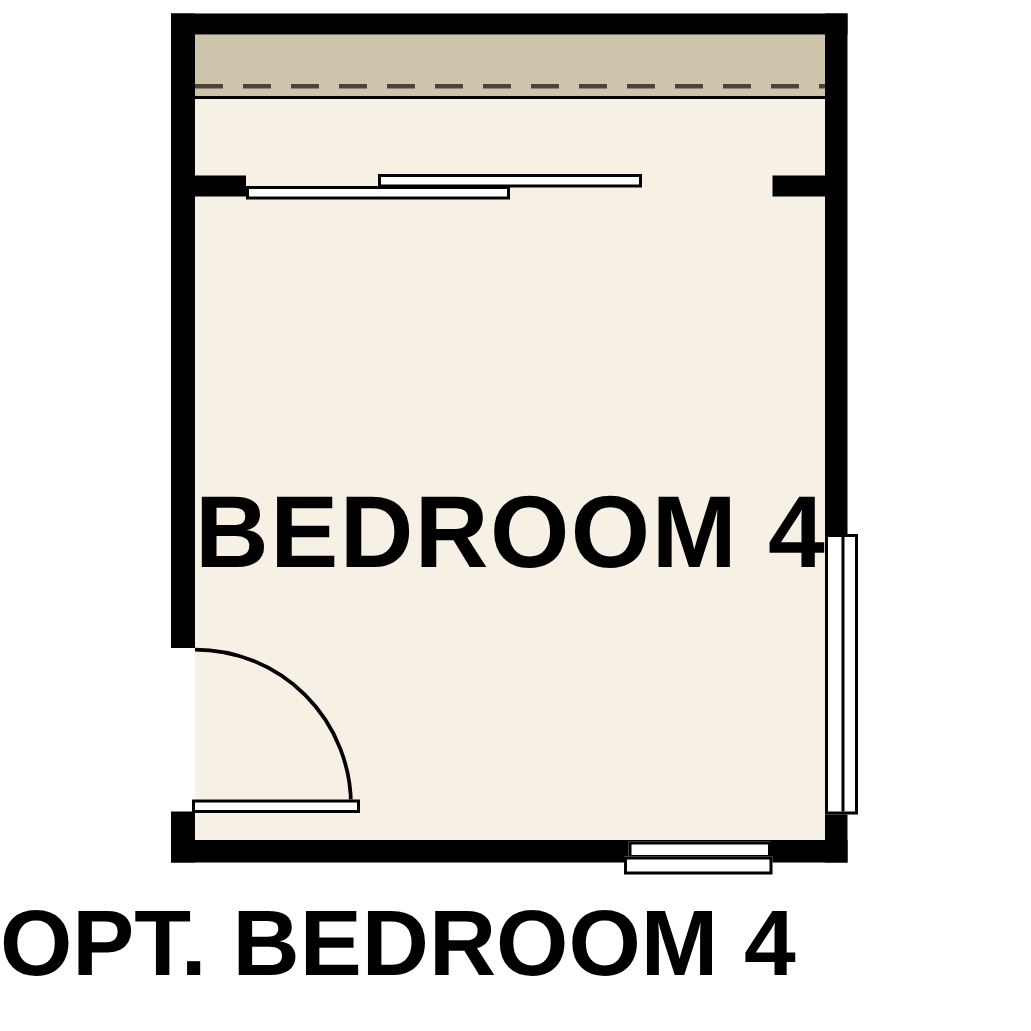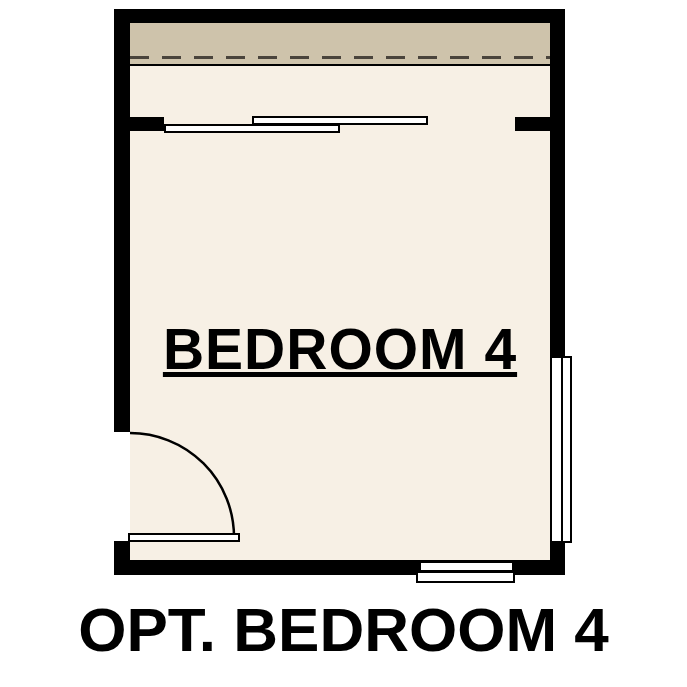--- a/index.html
+++ b/index.html
@@ -52,30 +52,29 @@
   .window-right-divider {
     left: 9px; top: 0; width: 2px; height: 100%;
     background: var(--wall, #000000);
   }
   .window-bottom-upper { left: 419px; top: 561px; width: 95px; height: 11px; }
   .window-bottom-lower { left: 416px; top: 571px; width: 99px; height: 12px; }
   .arc-layer { left: 0; top: 0; width: 687px; height: 687px; pointer-events: none; }
   .room-label {
     left: 130px; top: 316px; width: 420px;
     text-align: center;
-    font-size: 57px;
+    font-size: 68px;
     font-weight: bold;
     letter-spacing: 1px;
     color: var(--text, #000000);
     white-space: nowrap;
-    text-decoration: underline;
   }
   .caption {
     left: 0; top: 594px; width: 687px;
-    text-align: center;
+    text-align: left;
     font-size: 62px;
     font-weight: bold;
     color: var(--text, #000000);
     white-space: nowrap;
   }
 </style>
 </head>
 <body>
 
 <div class="canvas">

